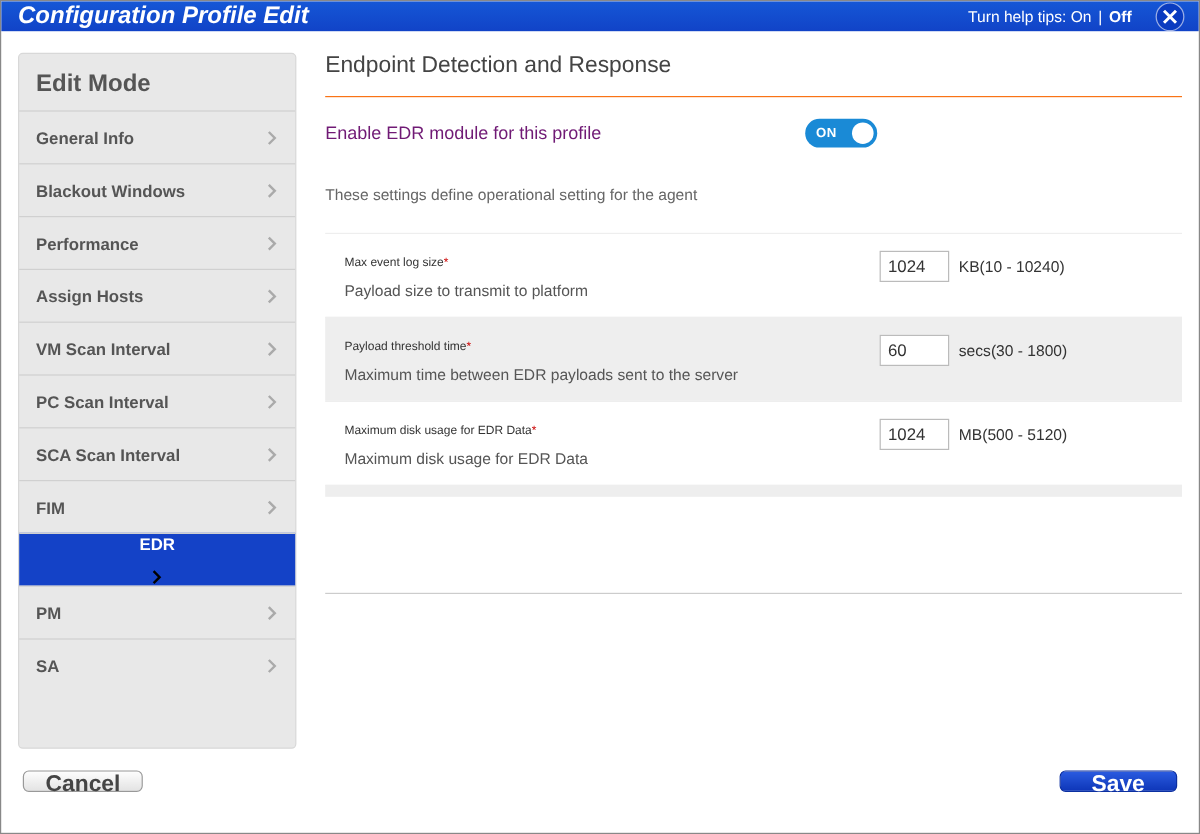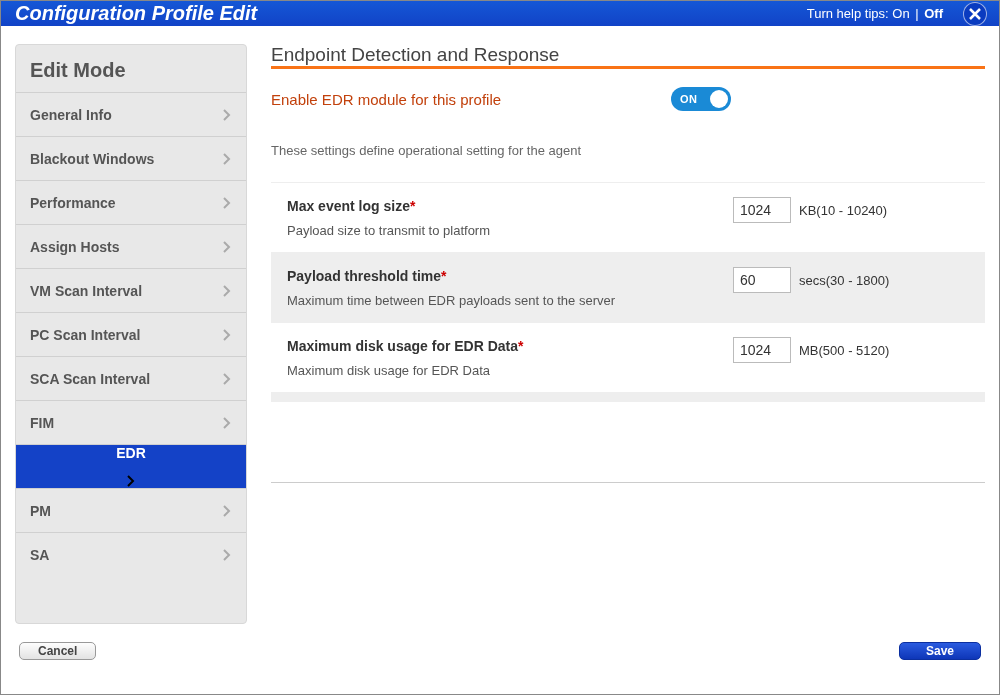--- a/index.html
+++ b/index.html
@@ -76,29 +76,30 @@
   }
   .side-item.active { background: #1442c7; color: #fff; flex-direction: column; }
   .side-item.active .chevron { stroke: #000; }
   .chevron { width: 10px; height: 14px; stroke: #aaa; stroke-width: 2; fill: none; }
   
   .main { flex: 1; padding: 0 0 0 24px; }
   .main h2 {
     font-size: 19px;
     color: #444;
     font-weight: normal;
-    border-bottom: 3px solid #f97316;
+    border-bottom: 1px solid #f97316;
+    padding-bottom: 14px;
     margin-bottom: 18px;
   }
   .enable-row {
     display: flex;
     align-items: center;
     margin-bottom: 32px;
   }
-  .enable-label { flex: 0 0 400px; color: #c2410c; font-size: 15px; }
+  .enable-label { flex: 0 0 400px; color: #701a75; font-size: 15px; }
   .toggle {
     width: 60px;
     height: 24px;
     background: #1a8ad6;
     border-radius: 12px;
     position: relative;
     cursor: pointer;
     display: flex;
     align-items: center;
   }
@@ -119,21 +120,21 @@
   }
   .config-head { font-size: 15px; color: #444; }
   .config-sub { font-size: 13px; color: #666; margin-top: 4px; margin-bottom: 24px; }
   .field-block {
     padding: 14px 16px;
     border-top: 1px solid #eee;
   }
   .field-block.alt { background: #eeeeee; }
   .field-row { display: flex; align-items: flex-start; }
   .field-left { flex: 1; }
-  .field-label { font-size: 14px; font-weight: bold; color: #333; }
+  .field-label { font-size: 10px; font-weight: normal; color: #333; }
   .req { color: #c00; }
   .field-desc { font-size: 13px; color: #555; margin-top: 8px; }
   .field-right { flex: 0 0 236px; display: flex; align-items: center; gap: 8px; }
   .field-input {
     width: 58px;
     height: 26px;
     border: 1px solid #bbb;
     padding: 2px 6px;
     font-size: 14px;
     color: #333;
@@ -145,21 +146,21 @@
     height: 54px;
     padding: 0 18px;
     display: flex;
     align-items: center;
     justify-content: space-between;
   }
   .btn {
     height: 18px;
     border-radius: 5px;
     padding: 0 18px;
-    font-size: 12px;
+    font-size: 19px;
     font-weight: bold;
     cursor: pointer;
     border: 1px solid #999;
   }
   .btn-cancel {
     background: linear-gradient(#fdfdfd,#e3e3e3);
     color: #444;
   }
   .btn-save {
     background: linear-gradient(#2a5be0,#0e36b8);

